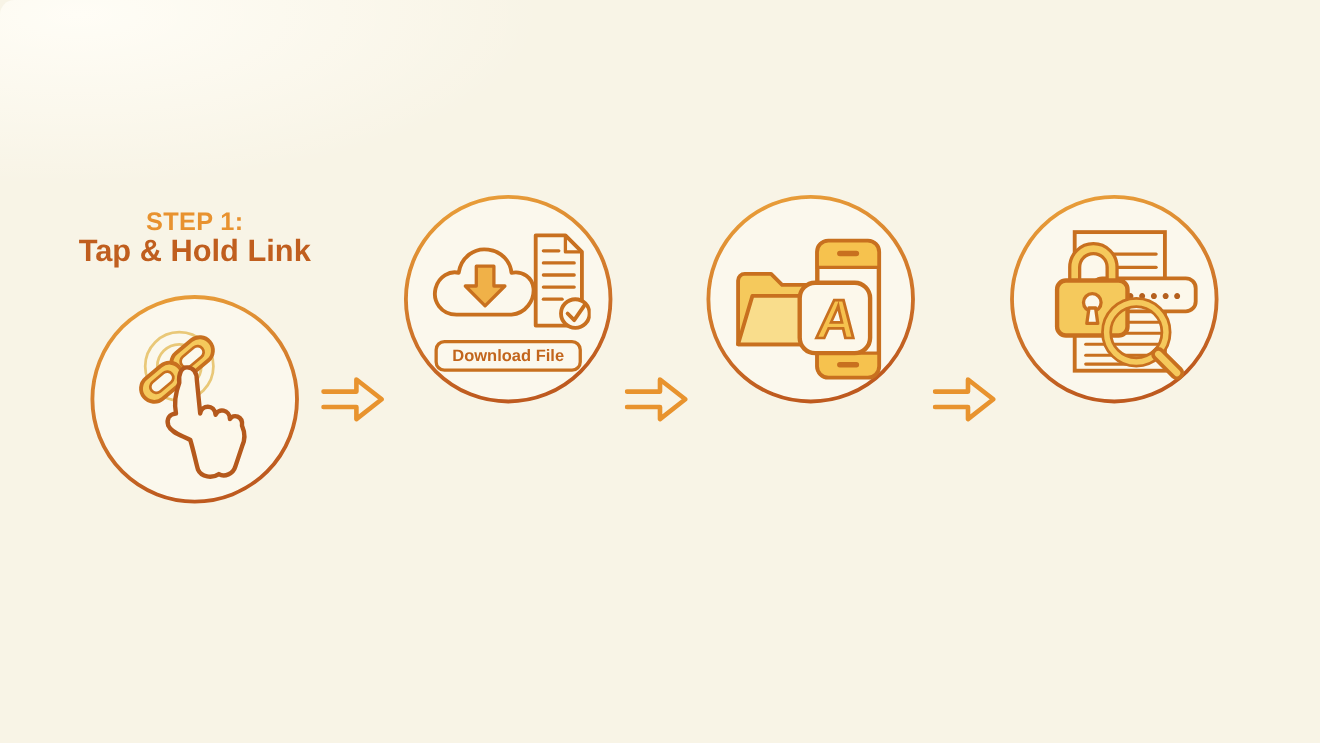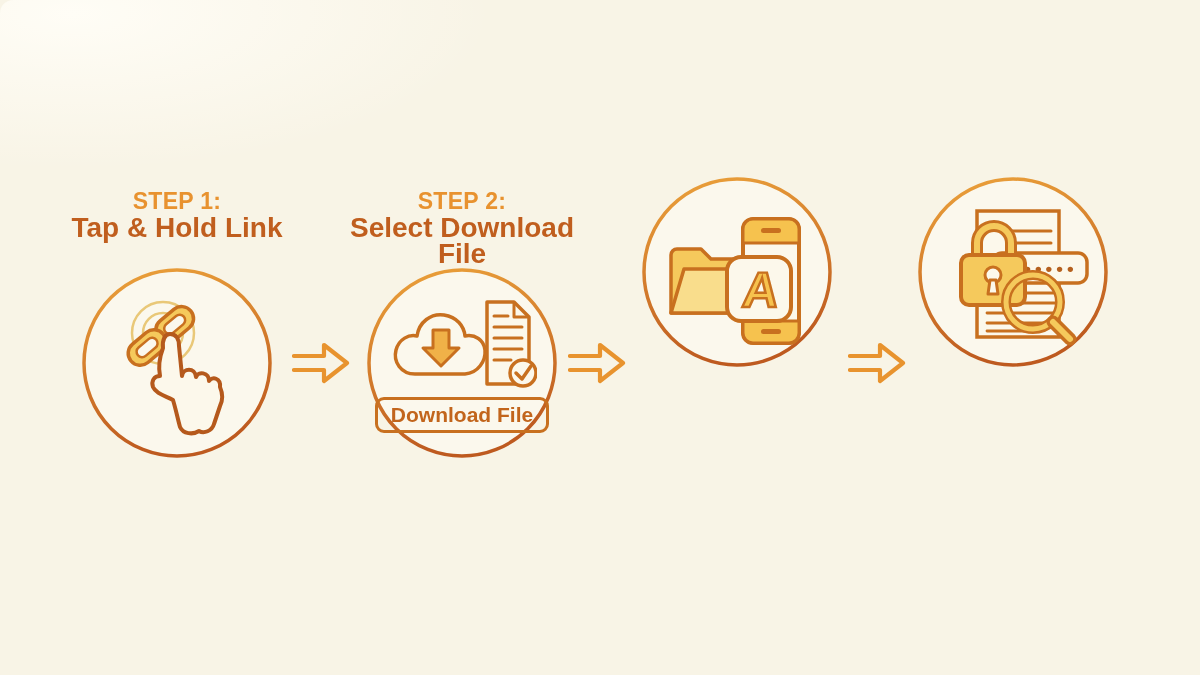--- a/index.html
+++ b/index.html
@@ -32,21 +32,21 @@
   .step-sub{font-size:28px;font-weight:700;color:#C05E1E;line-height:26px;}
   .ring-wrap{position:relative;width:192px;height:192px;}
   .ring{position:absolute;left:0;top:0;}
   .icon-wrap{
     position:absolute;inset:0;
     display:flex;flex-direction:column;align-items:center;justify-content:center;
   }
   .dl-btn{
     border:3px solid #C8701F;border-radius:9px;
     padding:3px 13px;margin-top:7px;
-    color:#C2651C;font-weight:700;font-size:21px;
+    color:#C2651C;font-weight:700;font-size:15px;
     background:transparent;white-space:nowrap;
   }
   .arrow{position:absolute;top:341px;}
   #arrow1{left:292px}
   #arrow2{left:568px}
   #arrow3{left:848px}
 </style>
 </head>
 <body>
 
@@ -87,24 +87,20 @@
                C76,80 88,79 89,89 C91,83 102,84 102,93 C105,88 114,90 113,99
                C116,106 116,112 113,118 L107,136 C105,143 97,146 92,143
                C86,147 76,146 73,139 C71,132 69,122 66,112
                C59,108 49,106 46,99 C44,93 47,88 53,88 C51,78 53,68 56,60 Z" fill="#FCF8EB" stroke="#B5591C" stroke-width="4" stroke-linejoin="round" stroke-linecap="round"></path>
         </svg>
       </div>
     </div>
   </div>
 
   <div class="step" id="step2">
-    <div class="titles">
-      <div class="step-title">STEP 2:</div>
-      <div class="step-sub">Select Download File</div>
-    </div>
     <div class="ring-wrap">
       <svg class="ring" width="192" height="192">
         <circle cx="96" cy="96" r="93" fill="#fbf8ed" stroke="url(#circleGrad)" stroke-width="3.5"></circle>
       </svg>
       <div class="icon-wrap">
         <svg width="150" height="96" viewBox="0 0 150 96">
 
           <path d="M28,80 C14,80 6,68 9,56 C12,45 22,40 30,42 C32,28 44,19 57,21
                C70,23 77,32 78,42 C88,40 97,46 98,56 C99,67 91,79 78,80 Z" fill="none" stroke="#C8701F" stroke-width="3.5" stroke-linejoin="round"></path>
 

